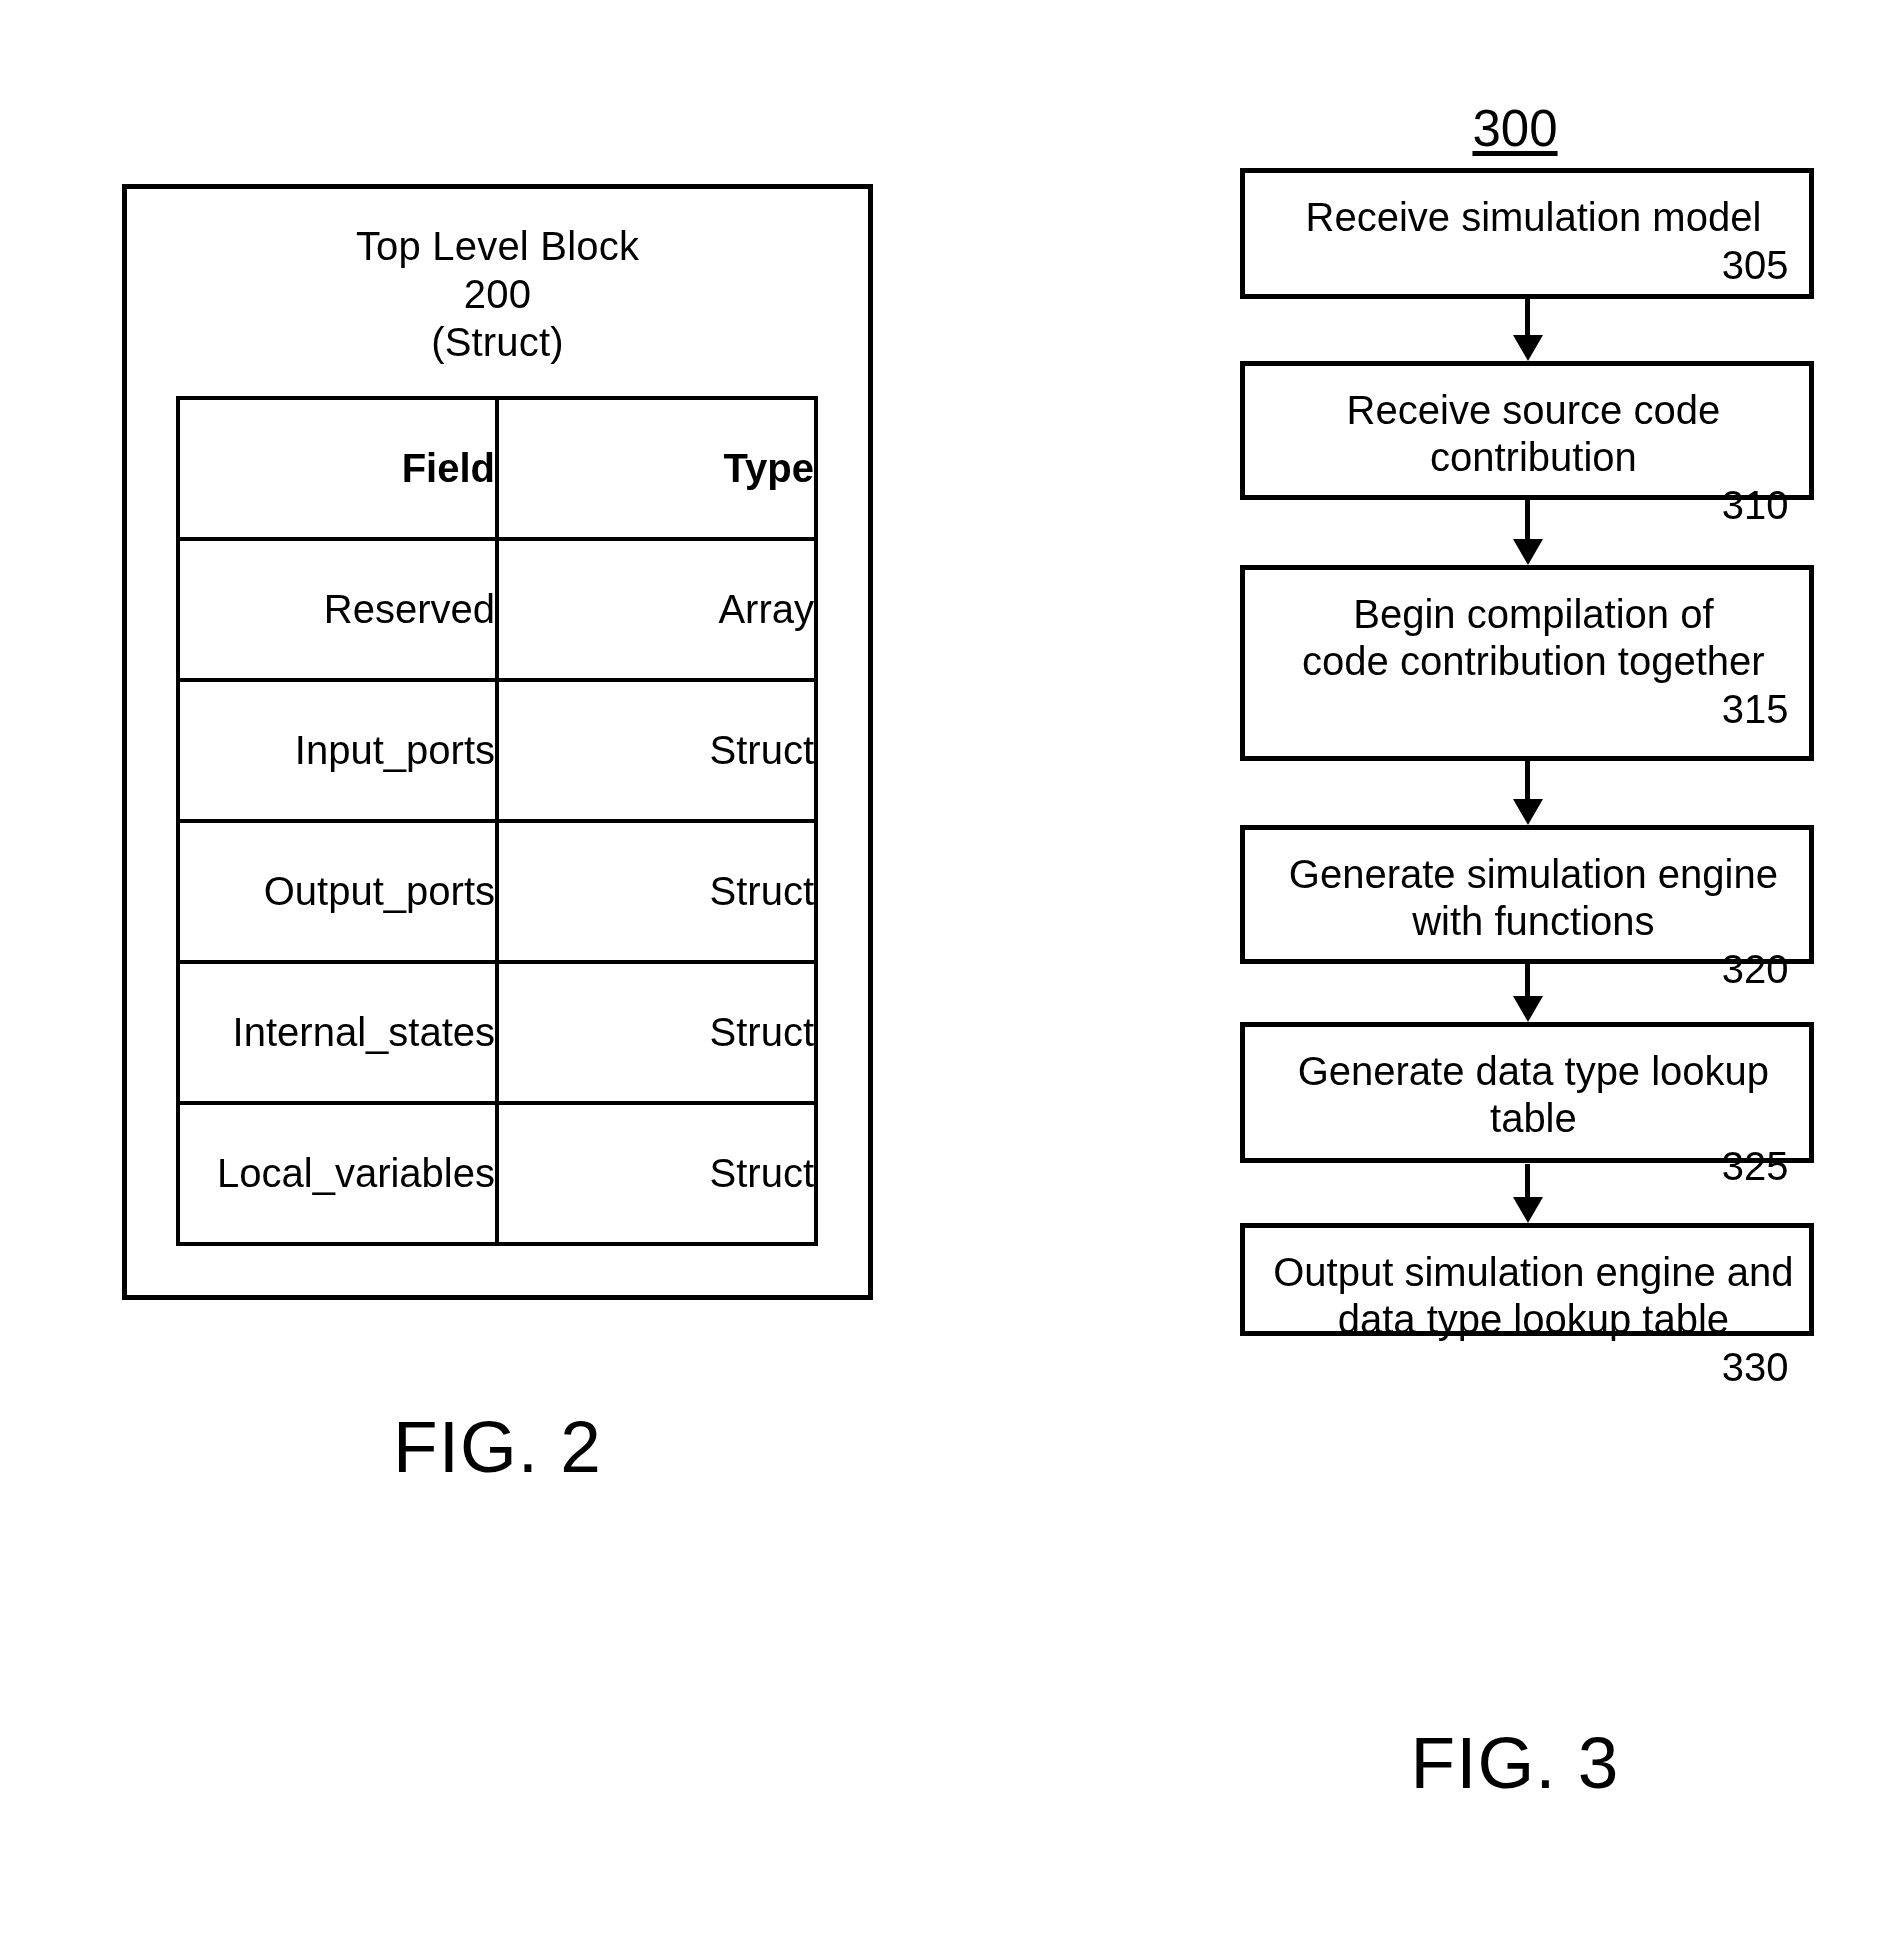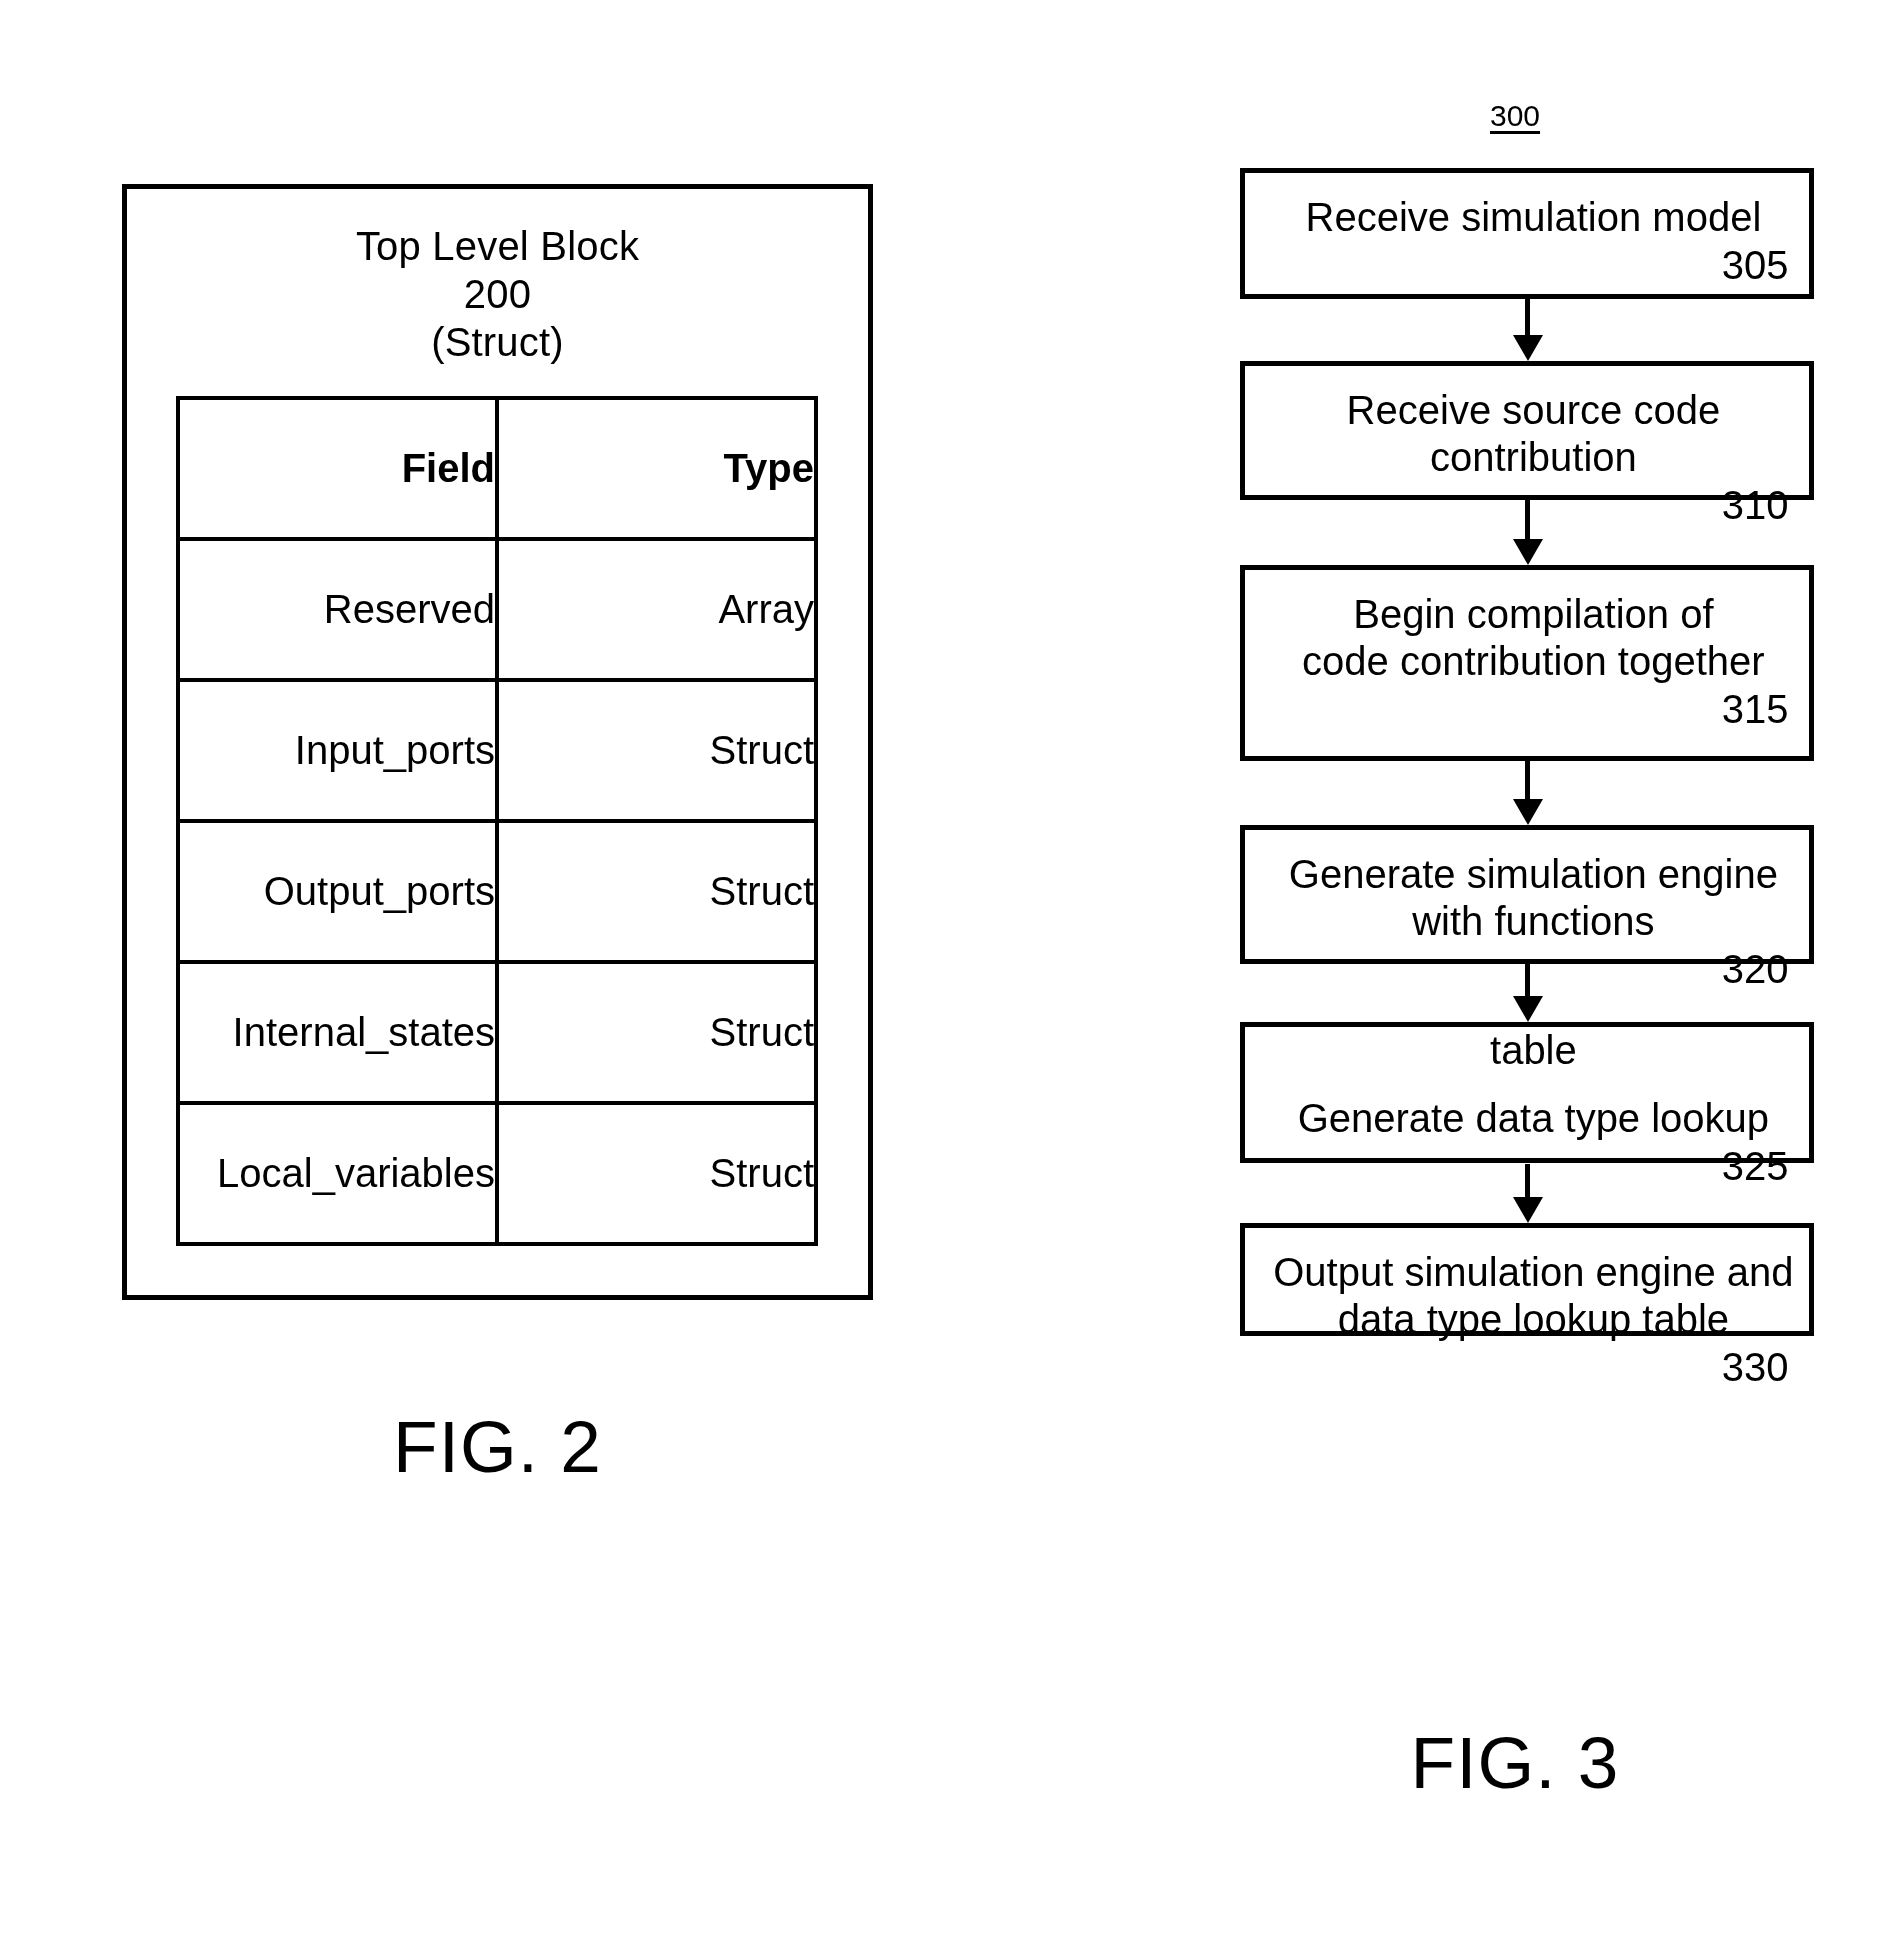--- a/index.html
+++ b/index.html
@@ -88,21 +88,21 @@
     width: 593px;
     height: 1625px;
   }
 
   #fig3-ref {
     position: absolute;
     left: 0;
     top: 42px;
     width: 574px;
     text-align: center;
-    font-size: 30px;
+    font-size: 51px;
   }
   #fig3-ref span {
     text-decoration: underline;
     text-underline-offset: 4.8px;
   }
 
   .flow-box {
     position: absolute;
     left: 12.4px;
     width: 574px;
@@ -251,22 +251,22 @@
     <span class="flow-text" style="padding-top:0;">with functions</span>
     <span class="flow-num">320</span>
   </div>
 
   <div class="connector" style="top:906px; height:59px;">
     <div class="stem" style="height:33px;"></div>
     <div class="head" style="top:33px;"></div>
   </div>
 
   <div class="flow-box" style="top:965px; height:141px;">
+    <span class="flow-text">Generate data type lookup</span>
     <span class="flow-text" style="padding-top:0;">table</span>
-    <span class="flow-text">Generate data type lookup</span>
     <span class="flow-num">325</span>
   </div>
 
   <div class="connector" style="top:1107px; height:59px;">
     <div class="stem" style="height:33px;"></div>
     <div class="head" style="top:33px;"></div>
   </div>
 
   <div class="flow-box" style="top:1166px; height:113px;">
     <span class="flow-text">Output simulation engine and</span>

